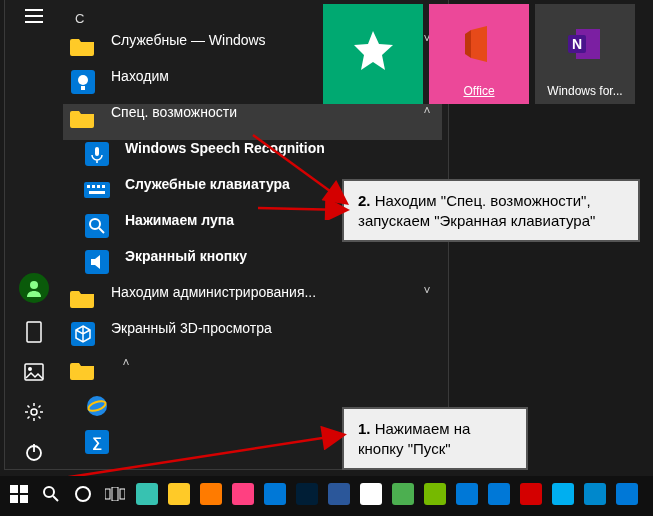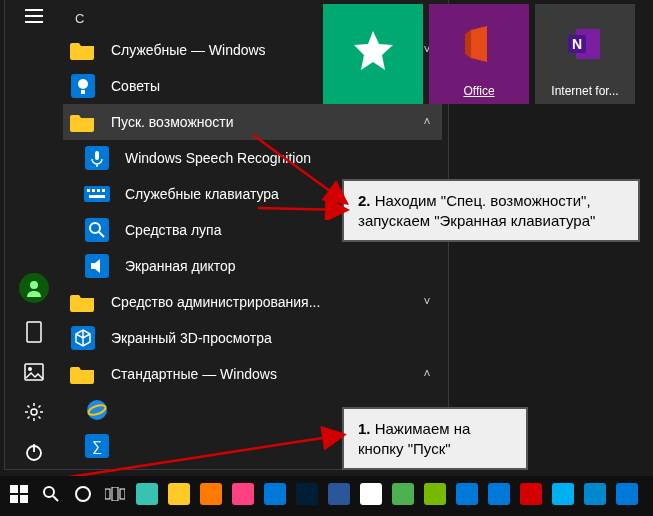--- a/index.html
+++ b/index.html
@@ -24,34 +24,34 @@
     align-items: center;
     padding: 8px 0 6px;
   }
   .rail-top, .rail-bottom { display: flex; flex-direction: column; gap: 18px; align-items: center; }
   .rail .icon { width: 22px; height: 22px; color: #fff; display:flex; align-items:center; justify-content:center; }
   .rail .usr { width: 30px; height: 30px; border-radius: 50%; background: #0a5a0a; display:flex; align-items:center; justify-content:center; color:#9f9; }
 
   .app-list { flex: 1; padding: 10px 6px 0 0; overflow: hidden; }
   .section-letter { padding: 4px 0 6px 12px; font-size: 13px; color: #ddd; }
   .row {
-    display: flex; align-items: center; height: 36px;
+    display: flex; align-items: flex-start; height: 36px;
     padding-left: 6px;
     gap: 14px;
     cursor: default;
   }
   .row.sel { background: #3a3a3a; }
   .row .thumb {
     width: 28px; height: 28px;
     display: flex; align-items: center; justify-content: center;
     flex-shrink: 0;
   }
   .row .label { flex: 1; font-size: 14px; color: #fff; white-space: nowrap; overflow: hidden; text-overflow: ellipsis; }
   .row .chev { width: 30px; text-align: center; color: #ccc; font-size: 12px; }
-  .row.sub { padding-left: 20px; }
+  .row.sub { padding-left: 20px; font-weight: bold; }
 
   .tiles {
     position: absolute;
     right: 10px; top: 4px;
     width: 320px;
     display: flex; gap: 6px;
   }
   .tile {
     width: 100px; height: 100px;
     display: flex; flex-direction: column; align-items: center; justify-content: flex-end;
@@ -143,29 +143,29 @@
           <span class="chev">˅</span>
         </div>
         <div class="row">
           <span class="thumb">
             <svg width="24" height="24" viewBox="0 0 24 24">
               <rect width="24" height="24" rx="3" fill="#0078d7"></rect>
               <circle cx="12" cy="10" r="5" fill="#fff"></circle>
               <rect x="10" y="16" width="4" height="4" fill="#fff"></rect>
             </svg>
           </span>
-          <span class="label">Советы</span>
+          <span class="label">Находим</span>
         </div>
         <div class="row sel">
           <span class="thumb">
             <svg width="26" height="22" viewBox="0 0 26 22">
               <path class="folder" d="M2 4h7l2 3h13v12a2 2 0 0 1-2 2H2a2 2 0 0 1-2-2V6a2 2 0 0 1 2-2z"></path>
             </svg>
           </span>
-          <span class="label">Пуск. возможности</span>
+          <span class="label">Спец. возможности</span>
           <span class="chev">˄</span>
         </div>
         <div class="row sub">
           <span class="thumb">
             <svg width="24" height="24" viewBox="0 0 24 24">
               <rect width="24" height="24" rx="3" fill="#0078d7"></rect>
               <rect x="10" y="5" width="4" height="9" rx="2" fill="#fff"></rect>
               <path d="M7 13a5 5 0 0 0 10 0M12 18v3" stroke="#fff" stroke-width="1.5" fill="none"></path>
             </svg>
           </span>
@@ -185,57 +185,56 @@
           <span class="label">Служебные клавиатура</span>
         </div>
         <div class="row sub">
           <span class="thumb">
             <svg width="24" height="24" viewBox="0 0 24 24">
               <rect width="24" height="24" rx="3" fill="#0078d7"></rect>
               <circle cx="10" cy="10" r="5" fill="none" stroke="#fff" stroke-width="2"></circle>
               <path d="M14 14l5 5" stroke="#fff" stroke-width="2"></path>
             </svg>
           </span>
-          <span class="label">Средства лупа</span>
+          <span class="label">Нажимаем лупа</span>
         </div>
         <div class="row sub">
           <span class="thumb">
             <svg width="24" height="24" viewBox="0 0 24 24">
               <rect width="24" height="24" rx="3" fill="#0078d7"></rect>
               <path d="M6 9h4l5-4v14l-5-4H6z" fill="#fff"></path>
             </svg>
           </span>
-          <span class="label">Экранная диктор</span>
+          <span class="label">Экранный кнопку</span>
         </div>
         <div class="row">
           <span class="thumb">
             <svg width="26" height="22" viewBox="0 0 26 22">
               <path class="folder" d="M2 4h7l2 3h13v12a2 2 0 0 1-2 2H2a2 2 0 0 1-2-2V6a2 2 0 0 1 2-2z"></path>
             </svg>
           </span>
-          <span class="label">Средство администрирования...</span>
+          <span class="label">Находим администрирования...</span>
           <span class="chev">˅</span>
         </div>
         <div class="row">
           <span class="thumb">
             <svg width="24" height="24" viewBox="0 0 24 24">
               <rect width="24" height="24" rx="3" fill="#0078d7"></rect>
               <path d="M12 4l7 4v8l-7 4-7-4V8z" fill="none" stroke="#fff" stroke-width="1.5"></path>
               <path d="M12 4v16M5 8l7 4 7-4" stroke="#fff" stroke-width="1.5" fill="none"></path>
             </svg>
           </span>
           <span class="label">Экранный 3D-просмотра</span>
         </div>
         <div class="row">
           <span class="thumb">
             <svg width="26" height="22" viewBox="0 0 26 22">
               <path class="folder" d="M2 4h7l2 3h13v12a2 2 0 0 1-2 2H2a2 2 0 0 1-2-2V6a2 2 0 0 1 2-2z"></path>
             </svg>
           </span>
-          <span class="label">Стандартные — Windows</span>
           <span class="chev">˄</span>
         </div>
         <div class="row sub">
           <span class="thumb">
             <svg width="24" height="24" viewBox="0 0 24 24">
               <circle cx="12" cy="12" r="10" fill="#1e88e5"></circle>
               <ellipse cx="12" cy="12" rx="9" ry="4" fill="none" stroke="#ffc107" stroke-width="2" transform="rotate(-20 12 12)"></ellipse>
             </svg>
           </span>
         </div>
@@ -252,38 +251,38 @@
 </div>
 
 <div class="tiles" id="tiles">
     <div class="tile" style="background: rgb(0, 169, 113);">
       <div class="ticon">
         <svg width="48" height="48" viewBox="0 0 48 48">
           <path d="M24 4l6 13 14 1-11 10 3 15-12-8-12 8 3-15L5 18l14-1z" fill="#fff"></path>
         </svg>
       </div>
     </div>
-    <div class="tile" style="background: #701a75; text-decoration: underline;">
+    <div class="tile" style="background: #ec4899; text-decoration: underline;">
       <div class="ticon">
         <svg width="40" height="40" viewBox="0 0 40 40">
           <path d="M12 6l16-4v36l-16-4V6z" fill="#e64a19"></path>
           <path d="M12 6L6 10v20l6 4V6z" fill="#bf360c"></path>
         </svg>
       </div>
       <div class="tcap">Office</div>
     </div>
     <div class="tile" style="background: rgb(58, 58, 58);">
       <div class="ticon">
         <svg width="38" height="38" viewBox="0 0 38 38">
           <rect x="10" y="4" width="24" height="30" fill="#7b1fa2"></rect>
           <rect x="2" y="10" width="18" height="18" rx="2" fill="#4a148c"></rect>
           <text x="11" y="24" text-anchor="middle" fill="#fff" font-size="14" font-weight="bold">N</text>
         </svg>
       </div>
-      <div class="tcap">Internet for...</div>
+      <div class="tcap">Windows for...</div>
     </div>
   </div>
 
 <div class="callout" id="c1">
   <b>2.</b>
   <span>Находим "Спец. возможности", запускаем "Экранная клавиатура"</span>
 </div>
 <div class="callout" id="c2">
   <b>1.</b>
   <span>Нажимаем на кнопку "Пуск"</span>

